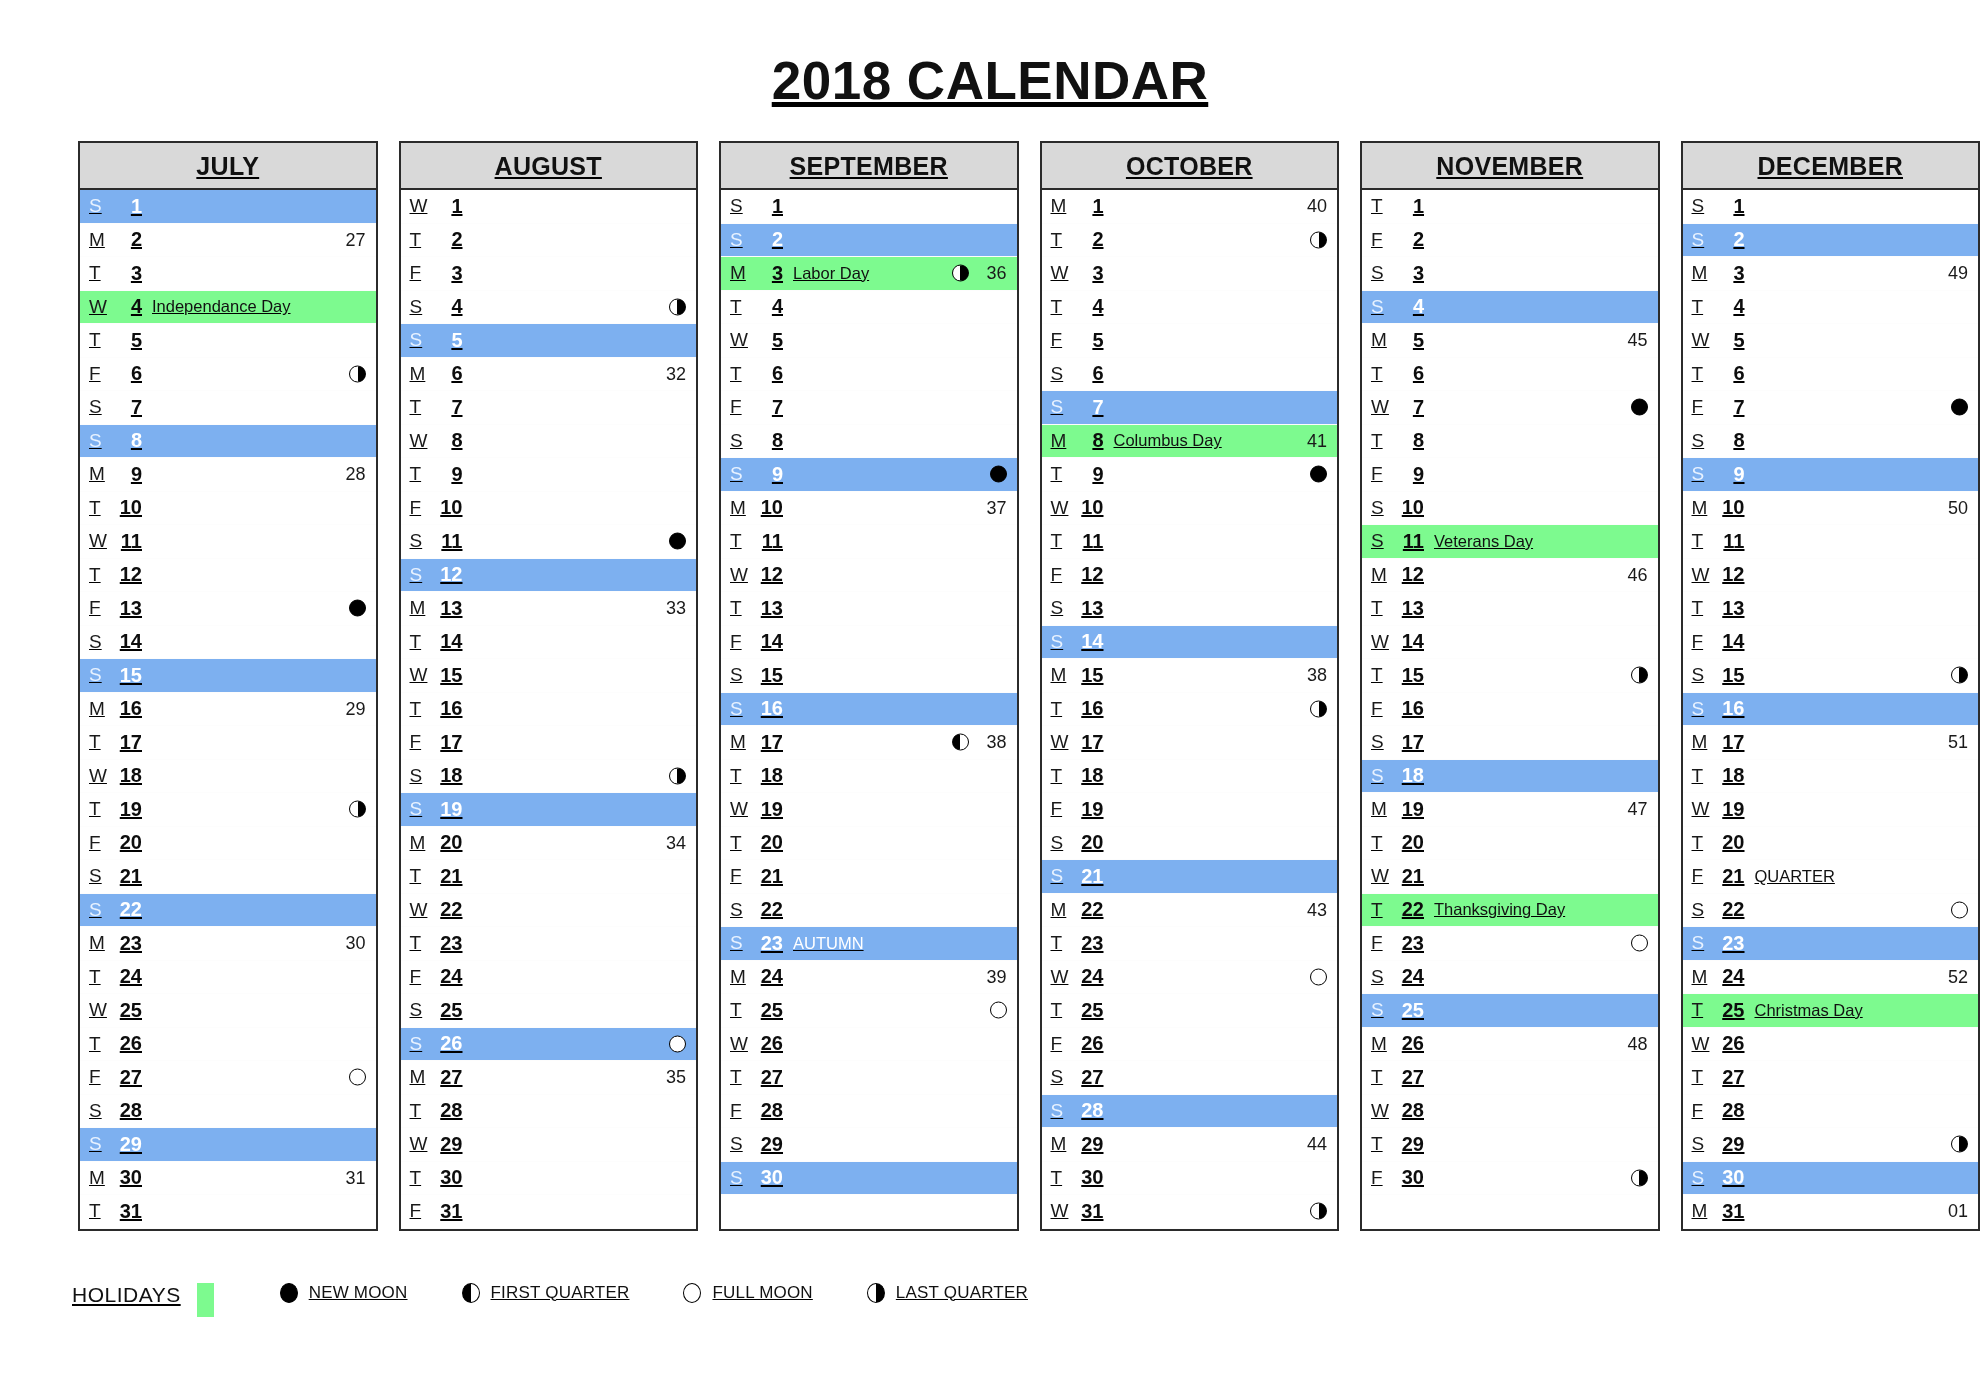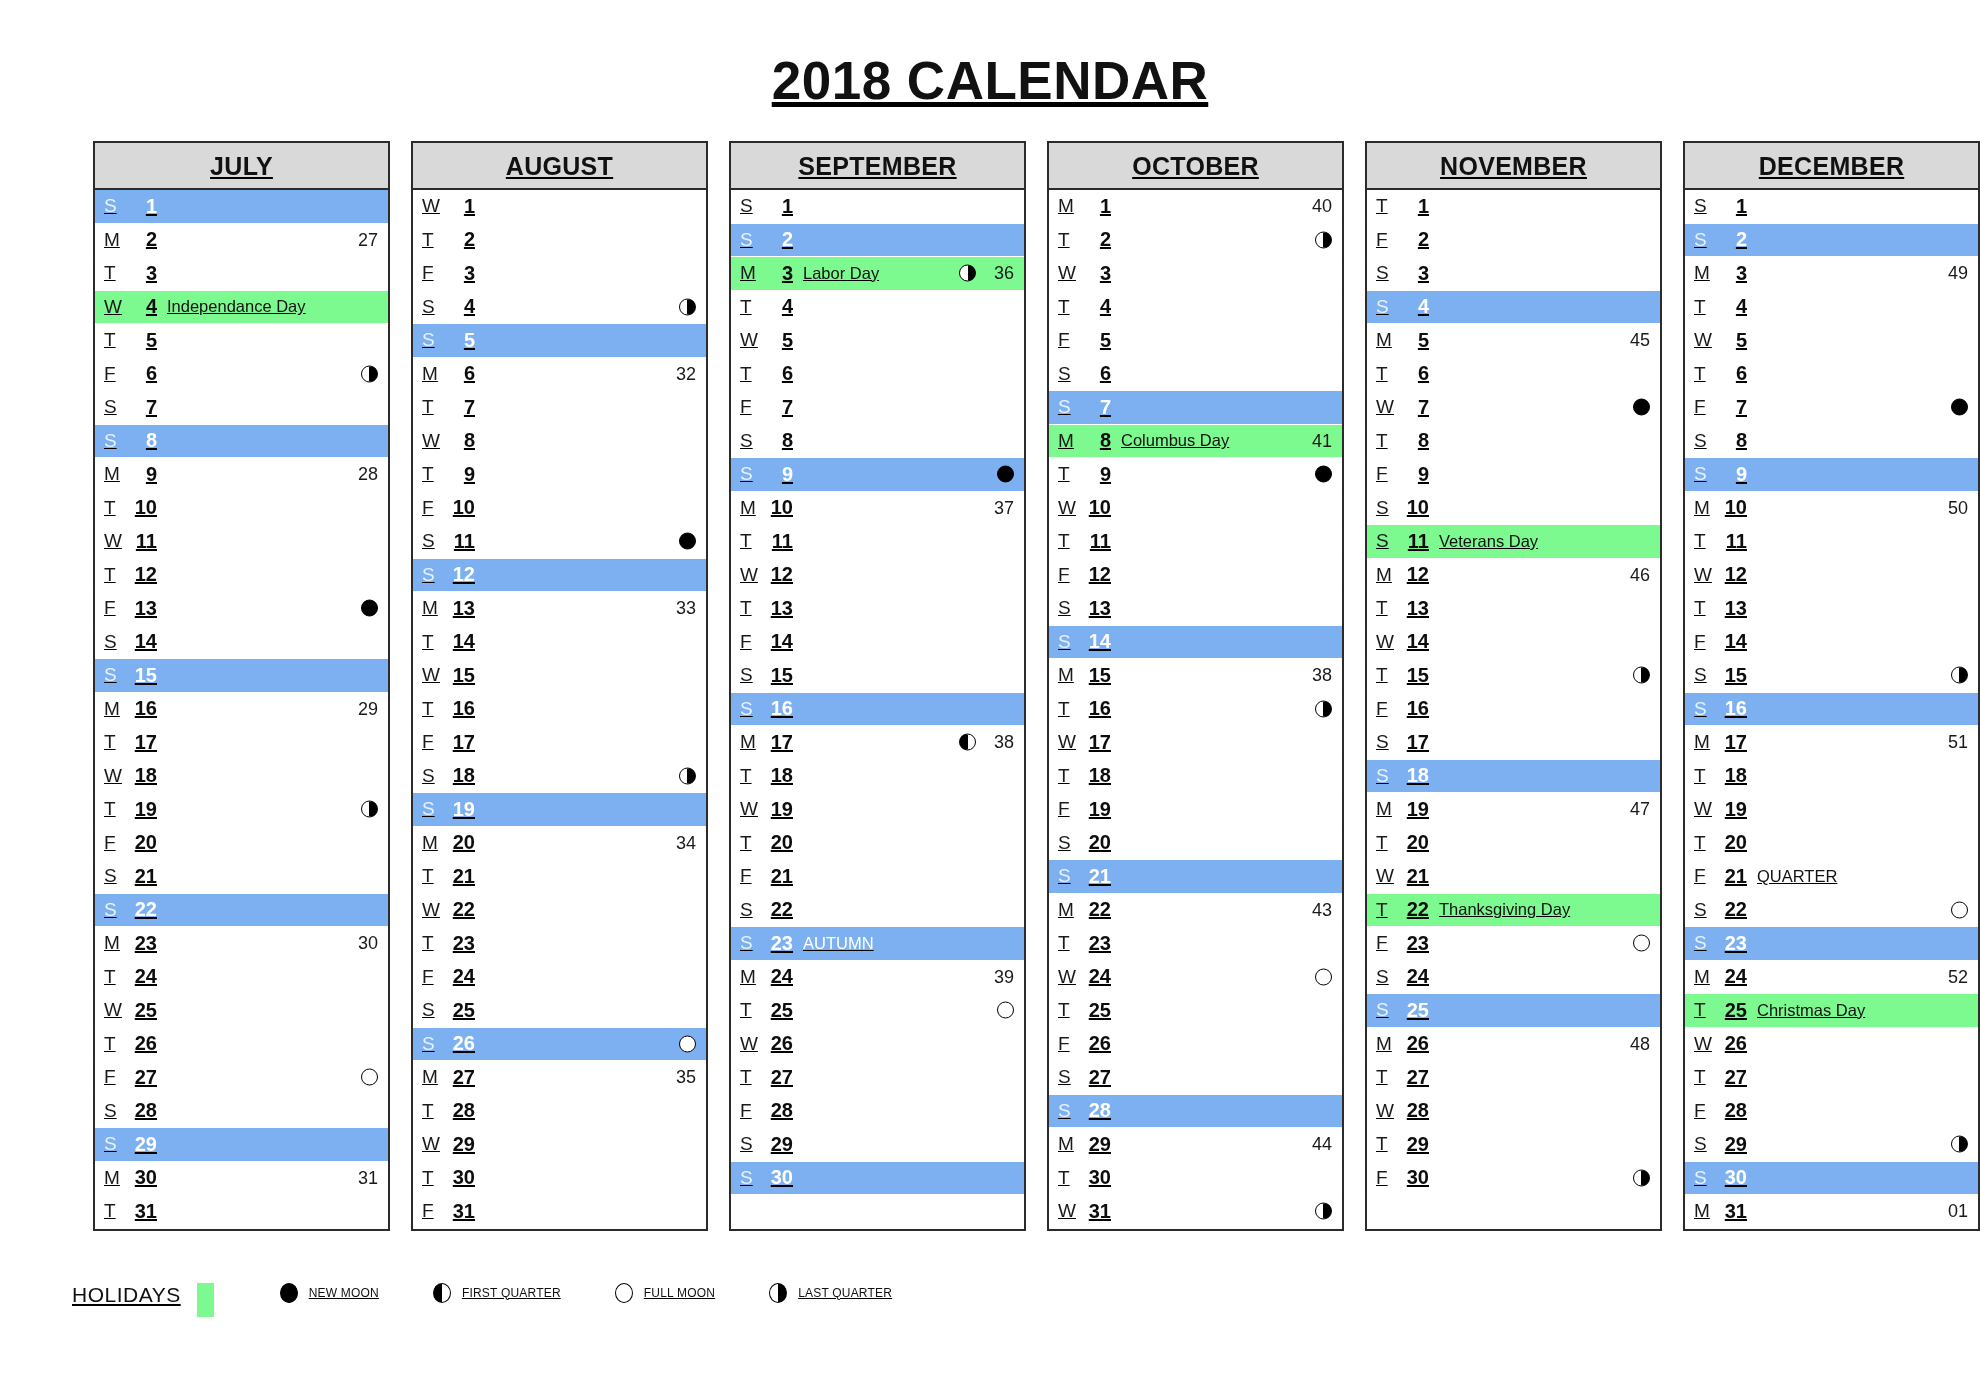--- a/index.html
+++ b/index.html
@@ -23,22 +23,21 @@
     letter-spacing: 0.5px;
     color: #111111;
     margin: 0;
     padding-top: 50px;
     font-family: "Liberation Sans", sans-serif;
   }
   .months-row {
     display: flex;
     justify-content: flex-start;
     gap: 21px;
-    padding: 30px 0 0 62px;
-    margin-left: 31px;
+    padding: 30px 0 0 78px;
   }
   .month {
     width: 300px;
     border: 2px solid #2b2b2b;
     background: #ffffff;
     display: flex;
     flex-direction: column;
   }
   .month-head {
     background: #d9d9d9;
@@ -141,21 +140,21 @@
   .legend-item .lmoon {
     width: 18px; height: 20px;
     border-radius: 50%;
     margin-right: 11px;
   }
   .lmoon.new   { background: #000000; border: 1.5px solid #000; }
   .lmoon.full  { background: #ffffff; border: 1.5px solid #000; }
   .lmoon.first { background: linear-gradient(to right, #000 0 50%, #fff 50% 100%); border: 1.5px solid #000; }
   .lmoon.last  { background: linear-gradient(to right, #fff 0 50%, #000 50% 100%); border: 1.5px solid #000; }
   .legend-label {
-    font-size: 12px;
+    font-size: 17px;
     letter-spacing: 0.2px;
     color: #111111;
   }
 </style>
 </head>
 <body>
 
 <div id="page">
 
   <h1 class="page-title">2018 CALENDAR</h1>

